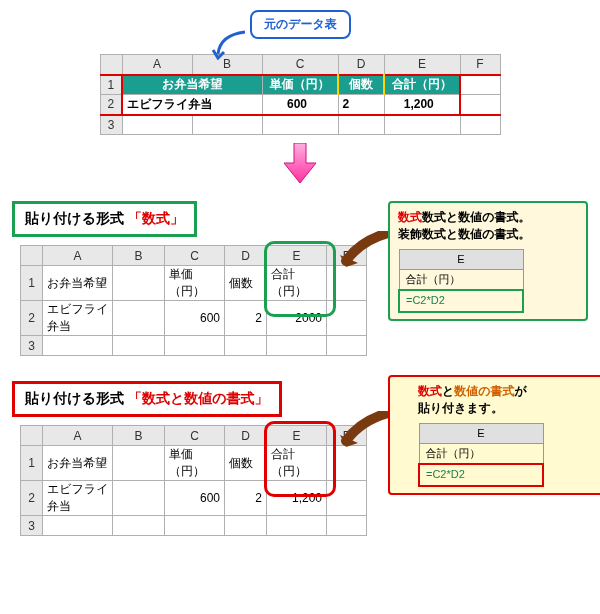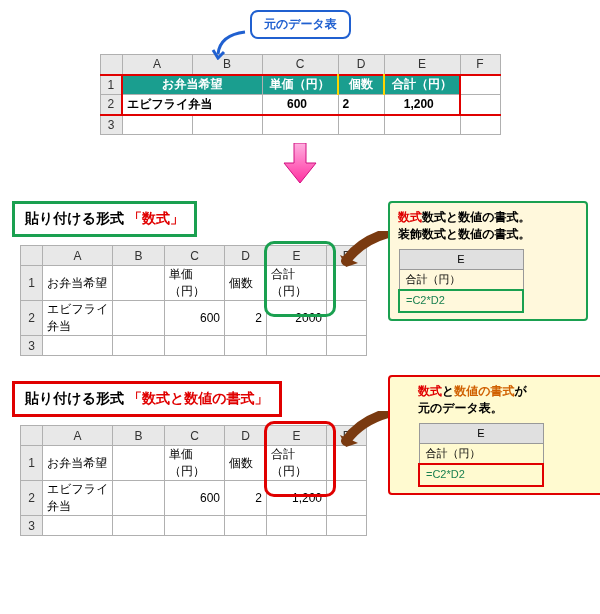--- a/index.html
+++ b/index.html
@@ -312,21 +312,21 @@
 
   <svg class="swoosh" style="left:330px; top:30px;" viewBox="0 0 50 40">
     <path d="M 48 2 Q 20 10 6 30" stroke="#7a3a10" stroke-width="10" fill="none" stroke-linecap="round"></path>
     <path d="M 0 24 L 6 36 L 18 32 Z" fill="#7a3a10"></path>
   </svg>
 
   <div class="bubble red" style="left:378px; top:-6px;padding-left:28px;">
     <div>
       <span class="accent-red">数式</span><span>と</span><span class="accent-orange">数値の書式</span><span>が</span>
     </div>
-    <div>元のデータ表。</div>
+    <div>貼り付きます。</div>
     <table class="mini">
       <tbody>
           <tr>
             <td class="mh">E</td>
           </tr>
       <tr>
             <td class="lbl">合計（円）</td>
           </tr>
       <tr>
             <td class="sel-red">=C2*D2</td>

